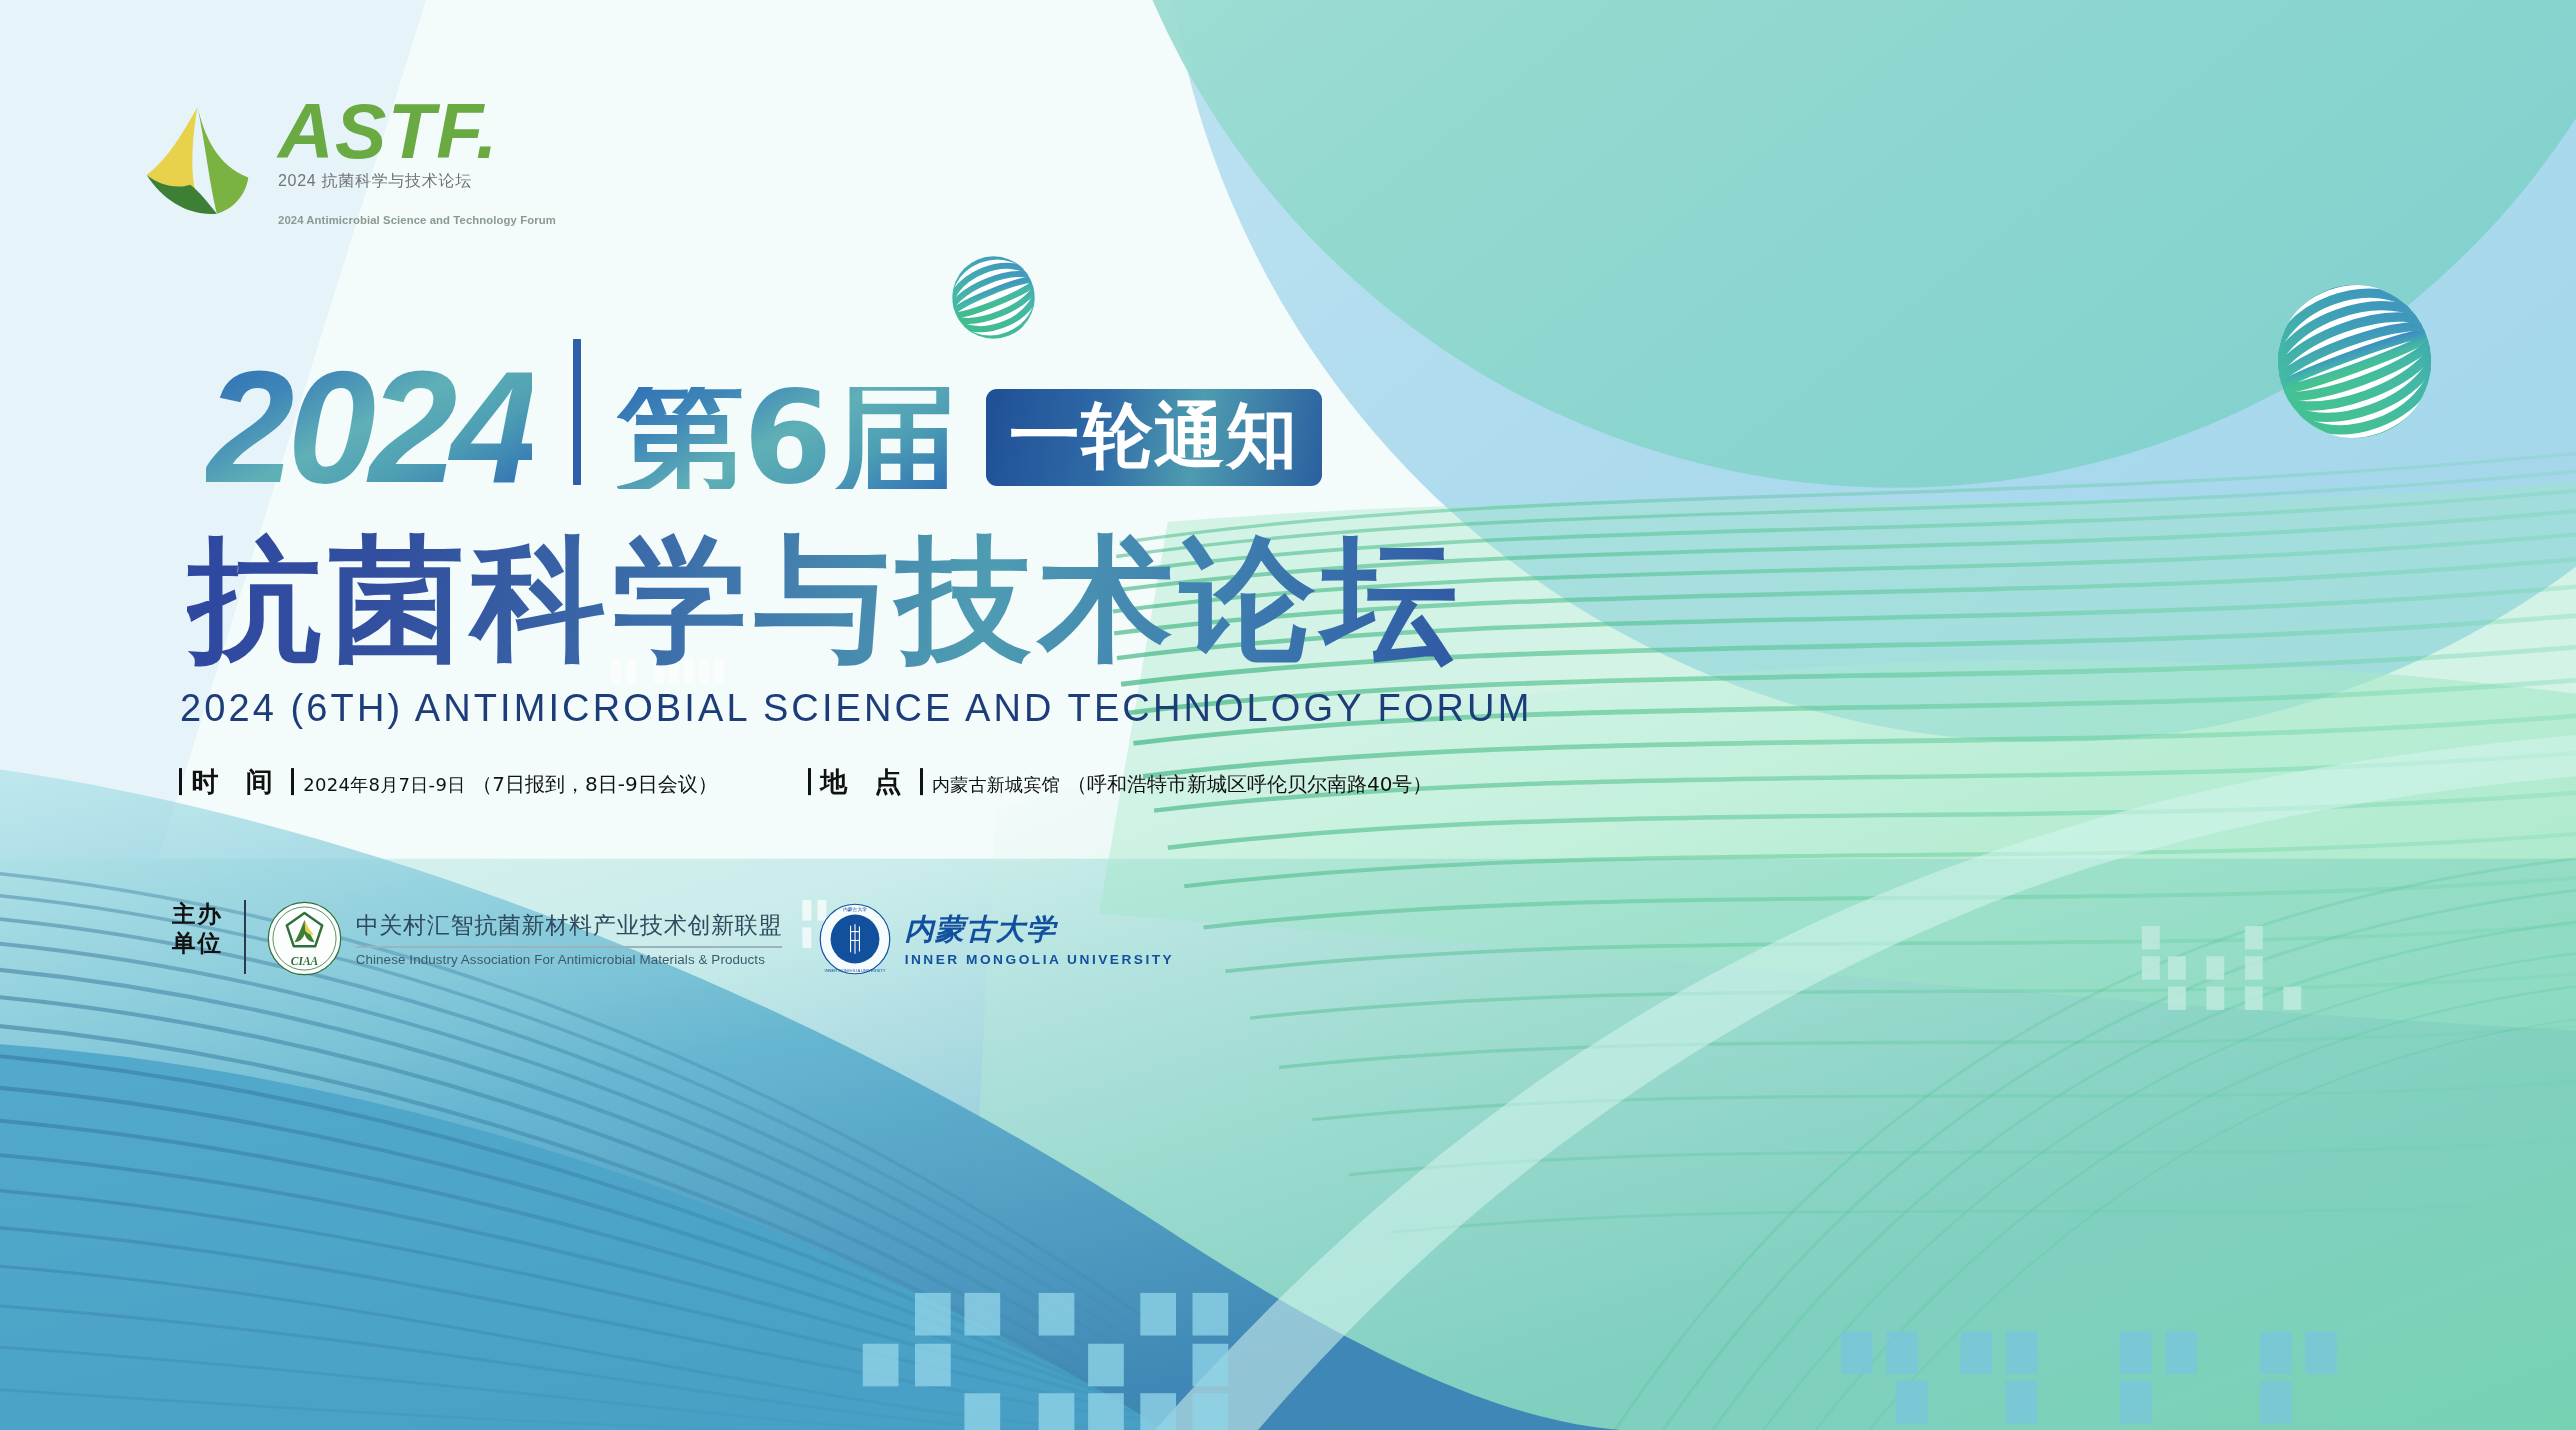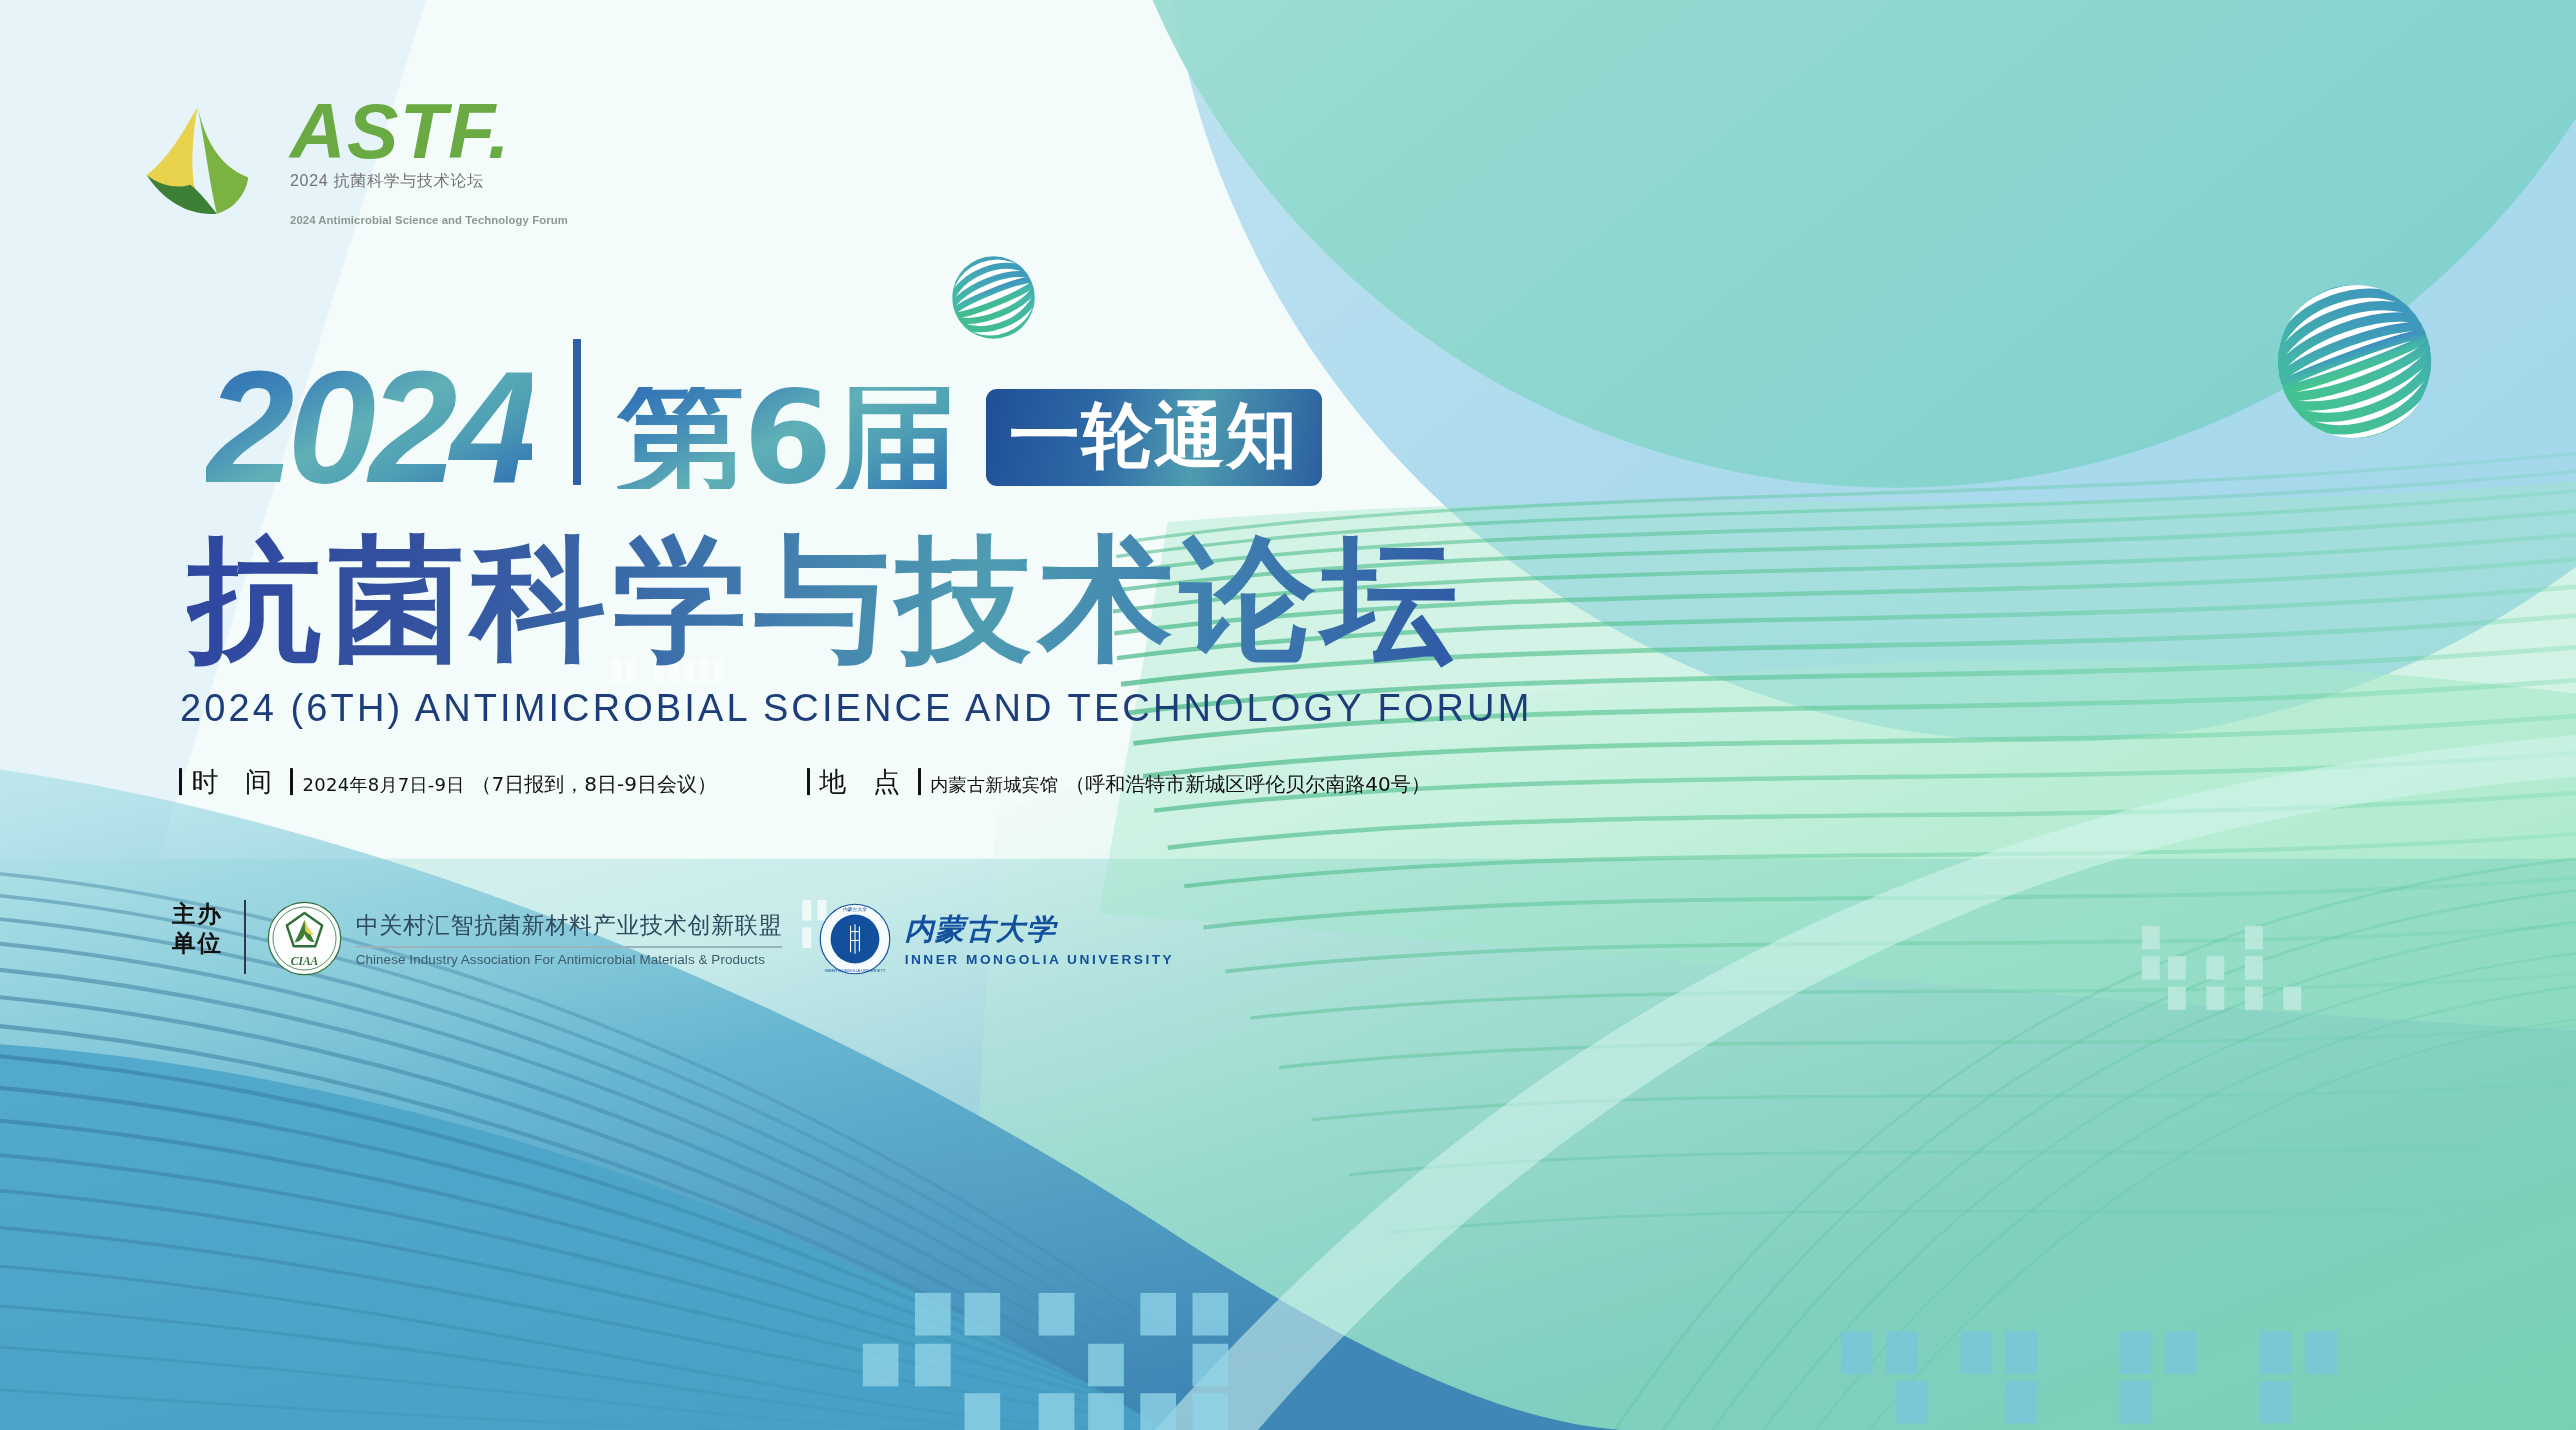--- a/index.html
+++ b/index.html
@@ -5,21 +5,21 @@
   html,body{margin:0;padding:0;background:#0d1117;}
   #banner{
     position:relative;width:2576px;height:1431px;overflow:hidden;
     font-family:"Liberation Sans","DejaVu Sans",sans-serif;
     background:#eef7f8;
   }
   #banner *{box-sizing:border-box;}
   .svgfull{position:absolute;inset:0;width:100%;height:100%;display:block;}
 
   
-  #astf-logo{position:absolute;left:135px;top:96px;display:flex;align-items:center;gap:30px;}
+  #astf-logo{position:absolute;left:135px;top:96px;display:flex;align-items:center;gap:18px;}
   #astf-mark{width:125px;height:121px;flex:0 0 auto;}
   #astf-words{display:flex;flex-direction:column;}
   #astf-acronym{font-size:77px;font-weight:700;font-style:italic;color:#6aaa43;
     line-height:.92;letter-spacing:1.4px;font-family:"Liberation Sans",sans-serif;}
   #astf-cn{font-size:16px;color:#737373;letter-spacing:0.7px;margin-top:4.1px;font-weight:500;}
   #astf-en{font-size:11.3px;color:#8a9a91;letter-spacing:0.1px;margin-top:22px;font-weight:600;}
 
   
   #headline{position:absolute;left:206px;top:317px;display:flex;align-items:flex-end;height:172px;}
   .grad-text{
@@ -52,21 +52,21 @@
   #en-subtitle{position:absolute;left:180px;top:687px;font-size:38px;font-weight:400;
     color:#1d3d7a;letter-spacing:3.1px;white-space:nowrap;
     font-family:"Liberation Sans",sans-serif;}
 
   
   #meta-row{position:absolute;left:170px;top:762px;display:flex;align-items:baseline;
     white-space:nowrap;color:#111;}
   .meta-block{display:flex;align-items:baseline;}
   .bar{display:inline-block;width:3.4px;height:27.5px;background:#111;margin:0 9px;
     transform:translateY(4.1px);}
-  .meta-label{font-size:27px;font-weight:400;letter-spacing:9px;
+  .meta-label{font-size:27px;font-weight:700;letter-spacing:9px;
     font-family:"DejaVu Sans","Liberation Sans",sans-serif;}
   .meta-value{font-size:18px;font-weight:400;letter-spacing:0.3px;
     font-family:"DejaVu Sans","Liberation Sans",sans-serif;margin-top:11px;}
   .meta-note{font-size:20px;font-weight:400;margin-left:6.9px;
     font-family:"DejaVu Sans","Liberation Sans",sans-serif;}
   #meta-gap{display:inline-block;width:81px;}
 
   
   #organizers{position:absolute;left:172px;top:900px;display:flex;}
   #org-label{font-size:23.4px;font-weight:600;line-height:1.22;color:#111;letter-spacing:2.1px;

